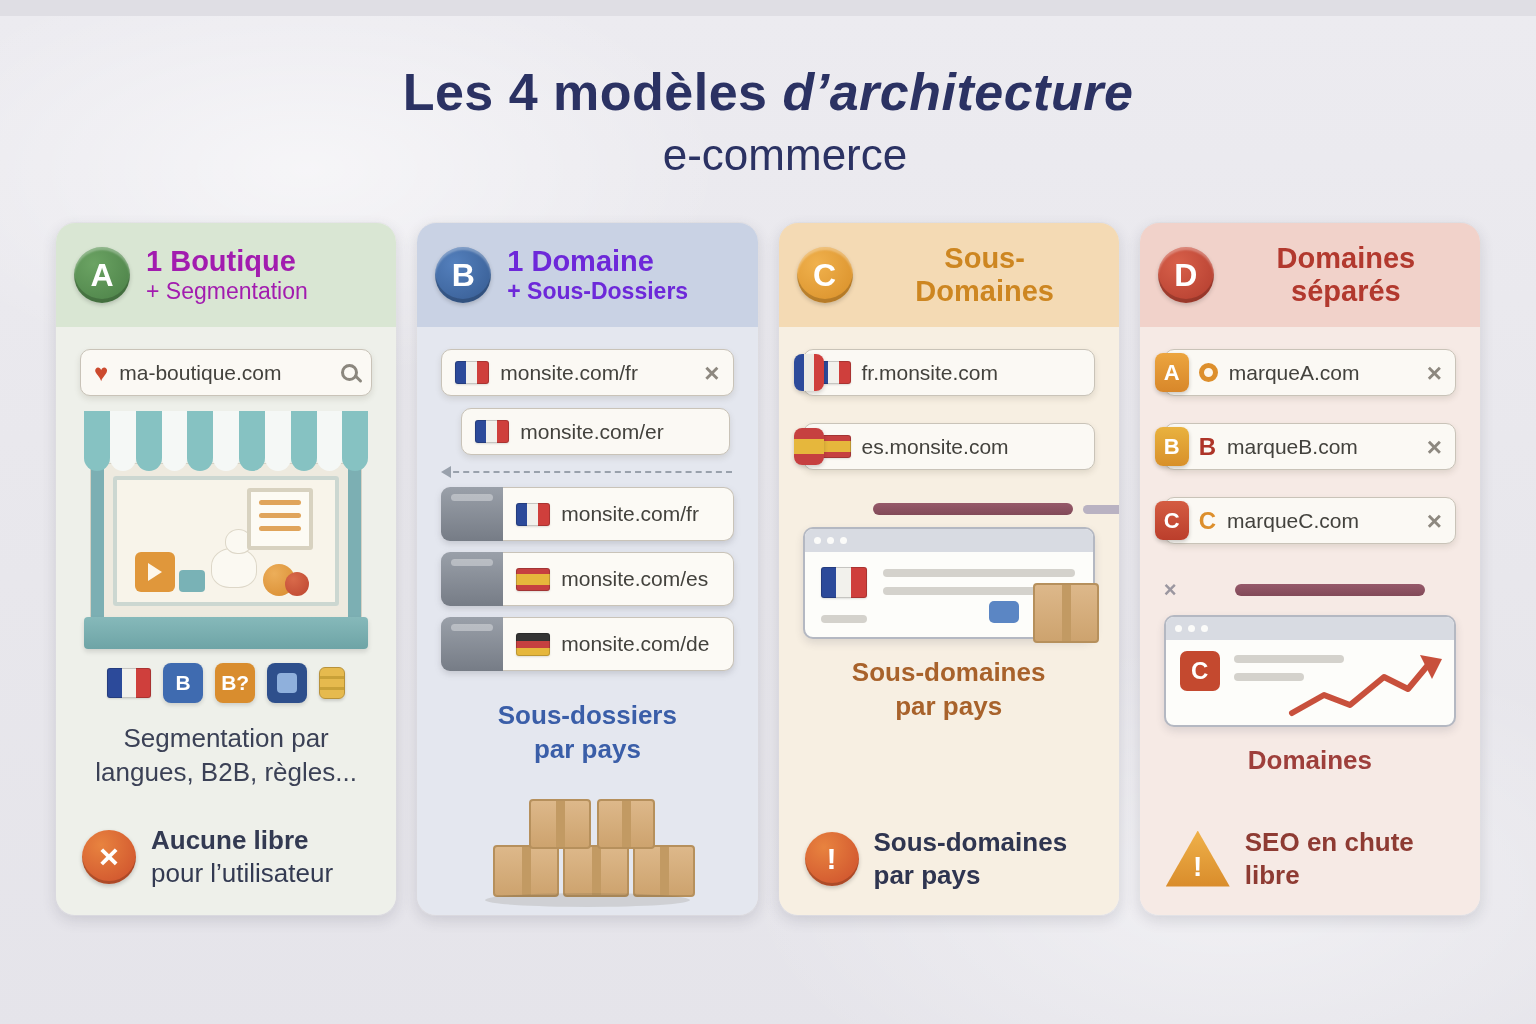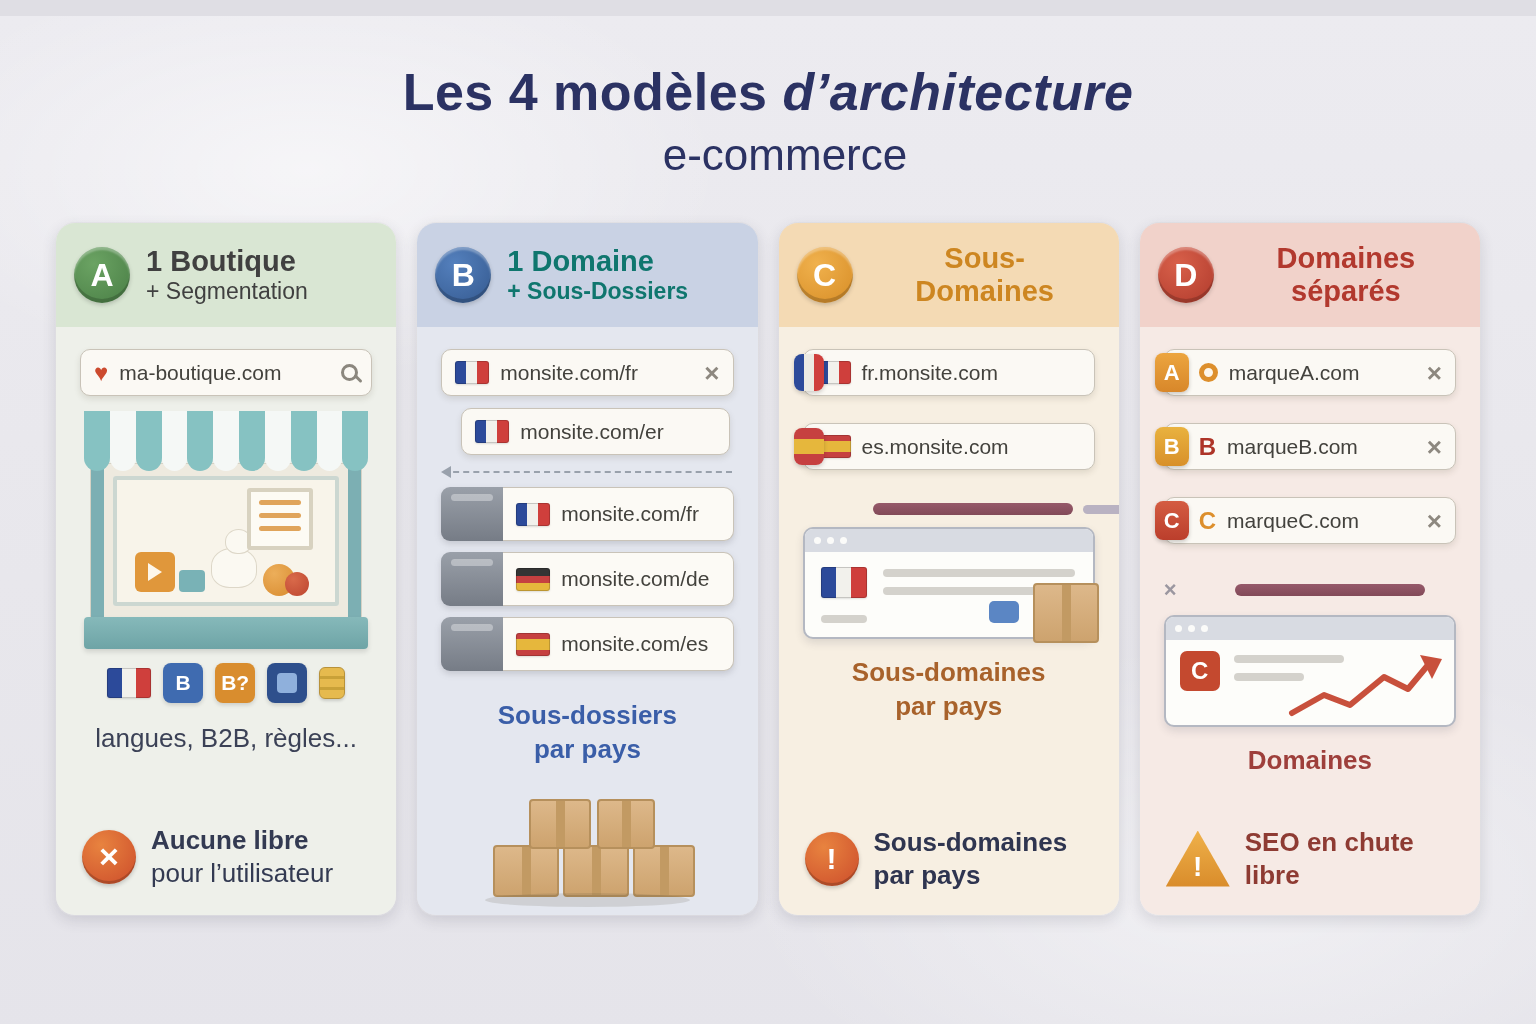--- a/index.html
+++ b/index.html
@@ -26,24 +26,24 @@
          box-shadow: inset 0 -4px 0 rgba(0,0,0,.18), inset 0 3px 2px rgba(255,255,255,.3), 0 2px 4px rgba(0,0,0,.18);}
   .hdr-text{display:flex; flex-direction:column; line-height:1.15; flex:1;}
   .hdr-title{font-size:29px; font-weight:700;}
   .hdr-sub{font-size:23px; font-weight:400;}
   .hdr-center .hdr-text{align-items:center; text-align:center;}
   .card-body{flex:1; padding:22px 24px 18px; display:flex; flex-direction:column;}
 
   
   .card-a .card-header{background:#d9e6d3;} .card-a .card-body{background:#eef0ea;}
   .badge-a{background:radial-gradient(circle at 35% 30%, #6ba363, #497e45);}
-  .t-a{color:#404040;}
+  .t-a{color:#a21caf;}
   .card-b .card-header{background:#c9d2e4;} .card-b .card-body{background:#e4e7ef;}
   .badge-b{background:radial-gradient(circle at 35% 30%, #5480bd, #34598f);}
-  .t-b{color:#0f766e;} .card-b .hdr-sub{font-weight:700;}
+  .t-b{color:#6d28d9;} .card-b .hdr-sub{font-weight:700;}
   .card-c .card-header{background:#f4dab4;} .card-c .card-body{background:#f7efe2;}
   .badge-c{background:radial-gradient(circle at 35% 30%, #f0b14d, #d78d26);}
   .t-c{color:#cd8621;}
   .card-d .card-header{background:#f1d2ca;} .card-d .card-body{background:#f6eae5;}
   .badge-d{background:radial-gradient(circle at 35% 30%, #d8604a, #b03a2c);}
   .t-d{color:#b2392e;}
 
   
   .urlbar{background:#fbf9f4; border:1.5px solid #c9c3b8; border-radius:10px; height:47px;
           display:flex; align-items:center; gap:11px; padding:0 13px;
@@ -219,20 +219,21 @@
           <div class="counter"></div>
         </div>
         <div class="mini-icons">
           <span class="flag flag-fr big"></span>
           <span class="chip chip-blue">B</span>
           <span class="chip chip-orange">B?</span>
           <span class="chip chip-navy"></span>
           <span class="coins"></span>
         </div>
         <div class="caption cap-a">
+          <div>Segmentation par</div>
           <div>langues, B2B, règles...</div>
         </div>
         <div class="note">
           <span class="xcircle">×</span>
           <div class="note-text">
             <div class="nb">Aucune libre</div>
             <div>pour l’utilisateur</div>
           </div>
         </div>
       </div>
@@ -262,29 +263,29 @@
         <div class="folder-row">
           <span class="drawer"></span>
           <span class="folder-label">
               <span class="flag flag-fr"></span>
               <span>monsite.com/fr</span>
             </span>
         </div>
         <div class="folder-row">
           <span class="drawer"></span>
           <span class="folder-label">
-              <span class="flag flag-de"></span>
-              <span>monsite.com/de</span>
+              <span class="flag flag-es"></span>
+              <span>monsite.com/es</span>
             </span>
         </div>
         <div class="folder-row">
           <span class="drawer"></span>
           <span class="folder-label">
-              <span class="flag flag-es"></span>
-              <span>monsite.com/es</span>
+              <span class="flag flag-de"></span>
+              <span>monsite.com/de</span>
             </span>
         </div>
         <div class="caption cap-b">
           <div>Sous-dossiers</div>
           <div>par pays</div>
         </div>
         <div class="boxpile">
           <span class="bx bx1"></span>
             <span class="bx bx2"></span>
             <span class="bx bx3"></span>

